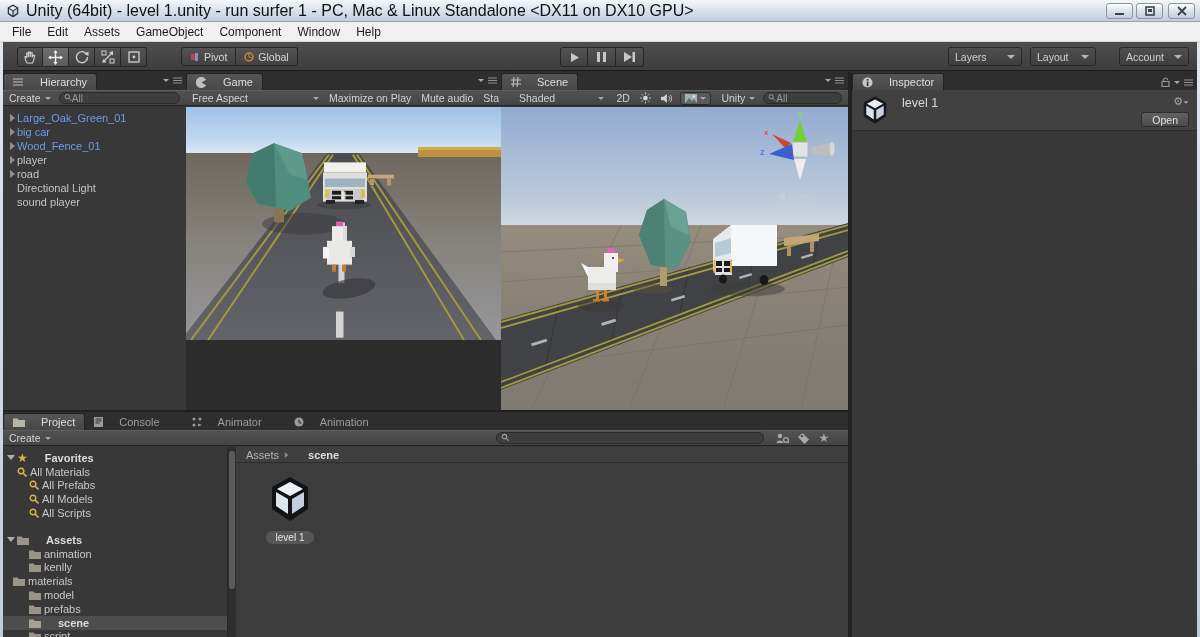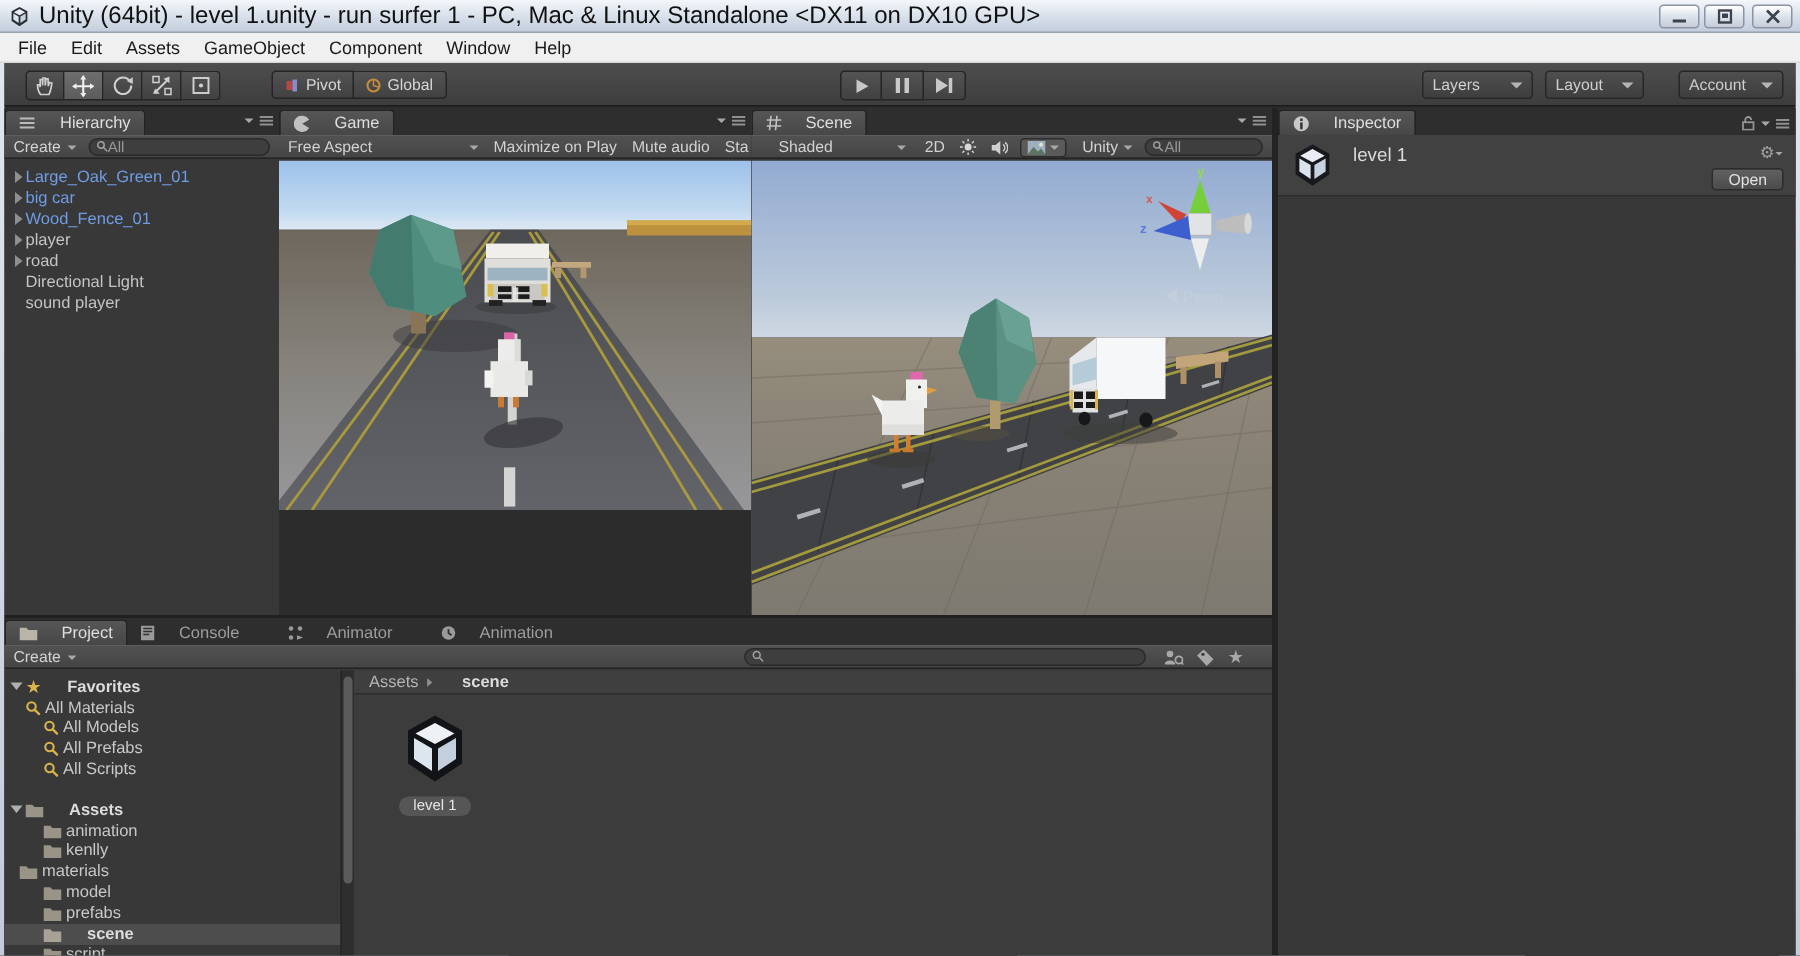--- a/index.html
+++ b/index.html
@@ -667,28 +667,28 @@
             <circle cx="4" cy="4" r="2.8" fill="none" stroke="#d9b44a" stroke-width="1.4"></circle>
             <line x1="6.2" y1="6.2" x2="9.5" y2="9.5" stroke="#d9b44a" stroke-width="1.6"></line>
           </svg>
         <span class="lbl">All Materials</span>
       </div>
       <div class="trow" style="padding-left:26px">
         <svg width="10" height="10" viewBox="0 0 10 10">
             <circle cx="4" cy="4" r="2.8" fill="none" stroke="#d9b44a" stroke-width="1.4"></circle>
             <line x1="6.2" y1="6.2" x2="9.5" y2="9.5" stroke="#d9b44a" stroke-width="1.6"></line>
           </svg>
-        <span class="lbl">All Models</span>
+        <span class="lbl">All Prefabs</span>
       </div>
       <div class="trow" style="padding-left:26px">
         <svg width="10" height="10" viewBox="0 0 10 10">
             <circle cx="4" cy="4" r="2.8" fill="none" stroke="#d9b44a" stroke-width="1.4"></circle>
             <line x1="6.2" y1="6.2" x2="9.5" y2="9.5" stroke="#d9b44a" stroke-width="1.6"></line>
           </svg>
-        <span class="lbl">All Prefabs</span>
+        <span class="lbl">All Models</span>
       </div>
       <div class="trow" style="padding-left:26px">
         <svg width="10" height="10" viewBox="0 0 10 10">
             <circle cx="4" cy="4" r="2.8" fill="none" stroke="#d9b44a" stroke-width="1.4"></circle>
             <line x1="6.2" y1="6.2" x2="9.5" y2="9.5" stroke="#d9b44a" stroke-width="1.6"></line>
           </svg>
         <span class="lbl">All Scripts</span>
       </div>
       <div style="height:13px"></div>
       <div class="trow" style="padding-left:4px">

